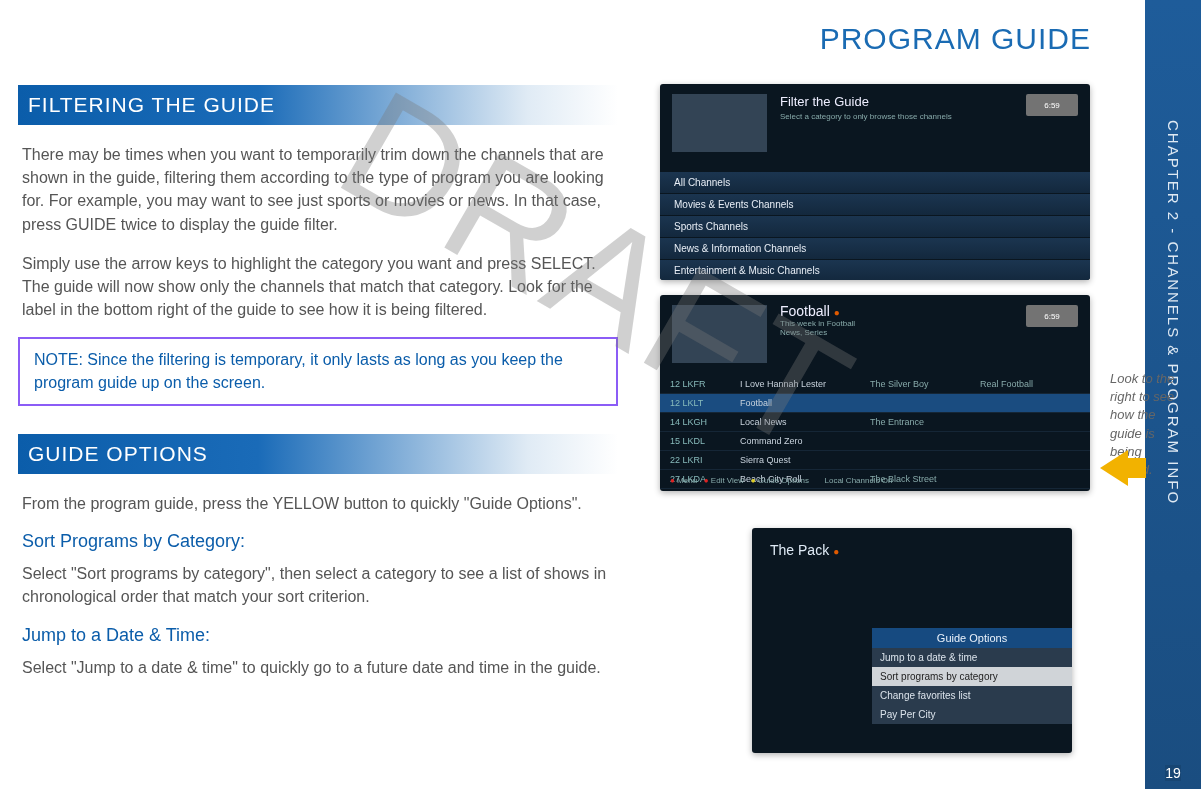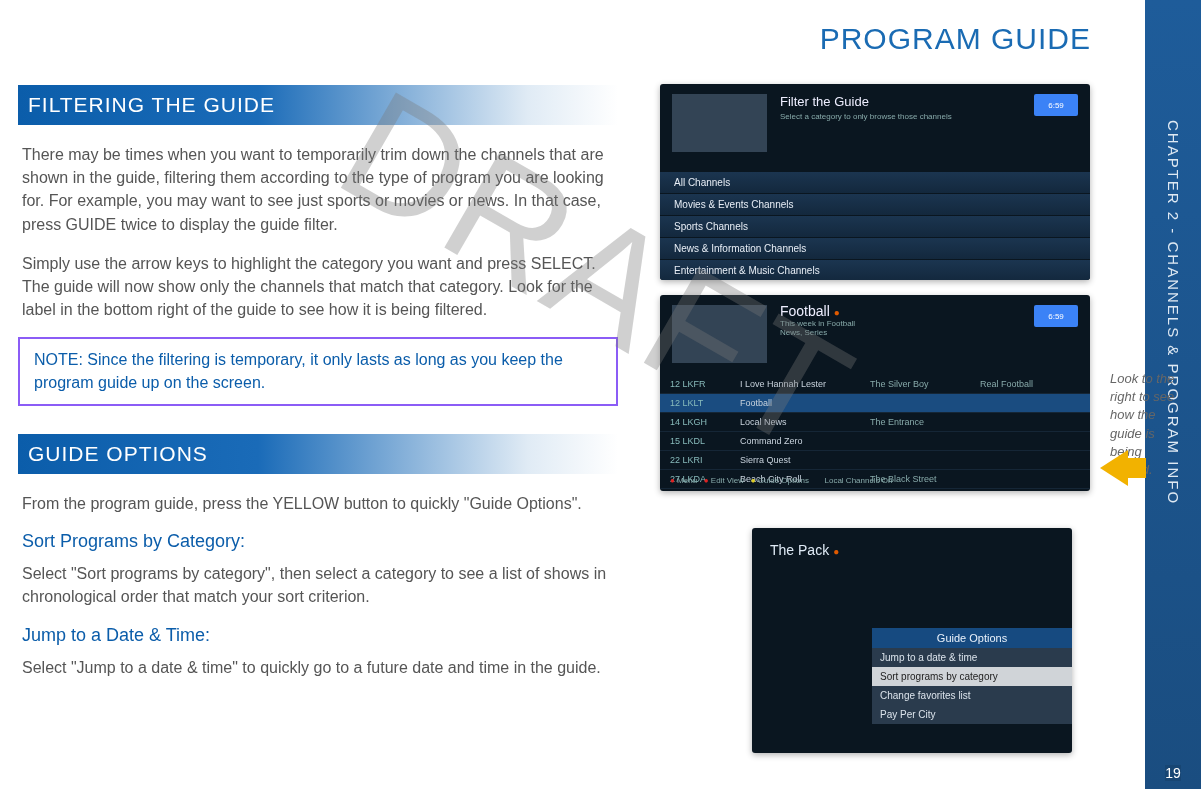--- a/index.html
+++ b/index.html
@@ -160,21 +160,21 @@
   .hl { background:#1a4c80; }
   
   .shot3-title { position:absolute; top:14px; left:18px; color:#dfeaf5; font-size:14px; }
   .opt-box {
     position:absolute; top:100px; left:120px; width:200px;
     background:#0d2238;
   }
   .opt-hdr { background:#164a80; color:#eaf2fb; font-size:11px; padding:4px 8px; text-align:center;}
   .opt-item { background:#d0d4d8; color:#222; font-size:10px; padding:4px 8px; }
   .opt-item.dark { background:#2a3b4d; color:#dbe3eb; }
-  .logo-pill { position:absolute; top:10px; right:12px; width:44px; height:22px; background:#3b82f6; border-radius:2px; color:#fff; font-size:8px; display:flex;align-items:center;justify-content:center;}
+  .logo-pill { position:absolute; top:10px; right:12px; width:52px; height:22px; background:#737373; border-radius:2px; color:#fff; font-size:8px; display:flex;align-items:center;justify-content:center;}
   .rec-dot { color:#e05a00; font-size:10px; margin-left:4px;}
   .bullets { position:absolute; bottom:6px; left:10px; font-size:8px; color:#8aa;}
   .red-dot { color:#d22; }
   .yel-dot { color:#dc2; }
 </style>
 </head>
 <body>
 
 <div class="page-title">PROGRAM GUIDE</div>
 

